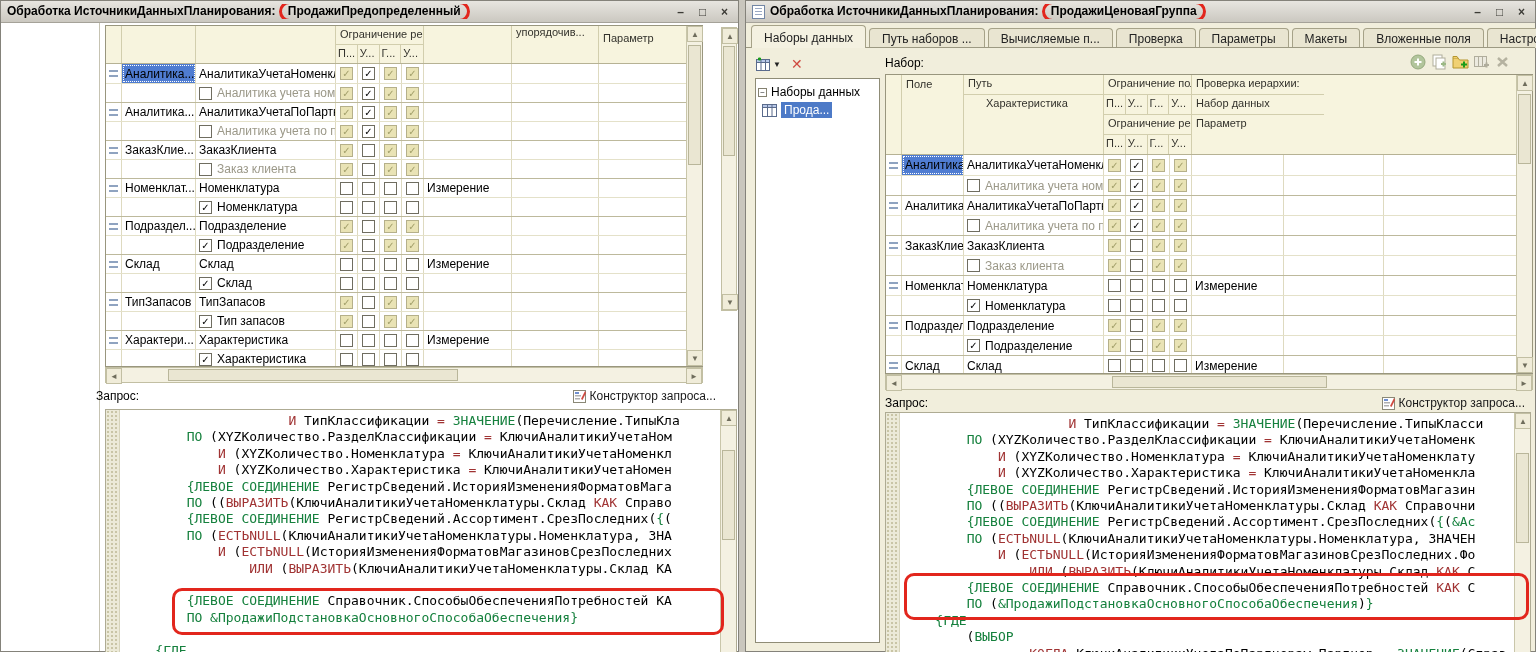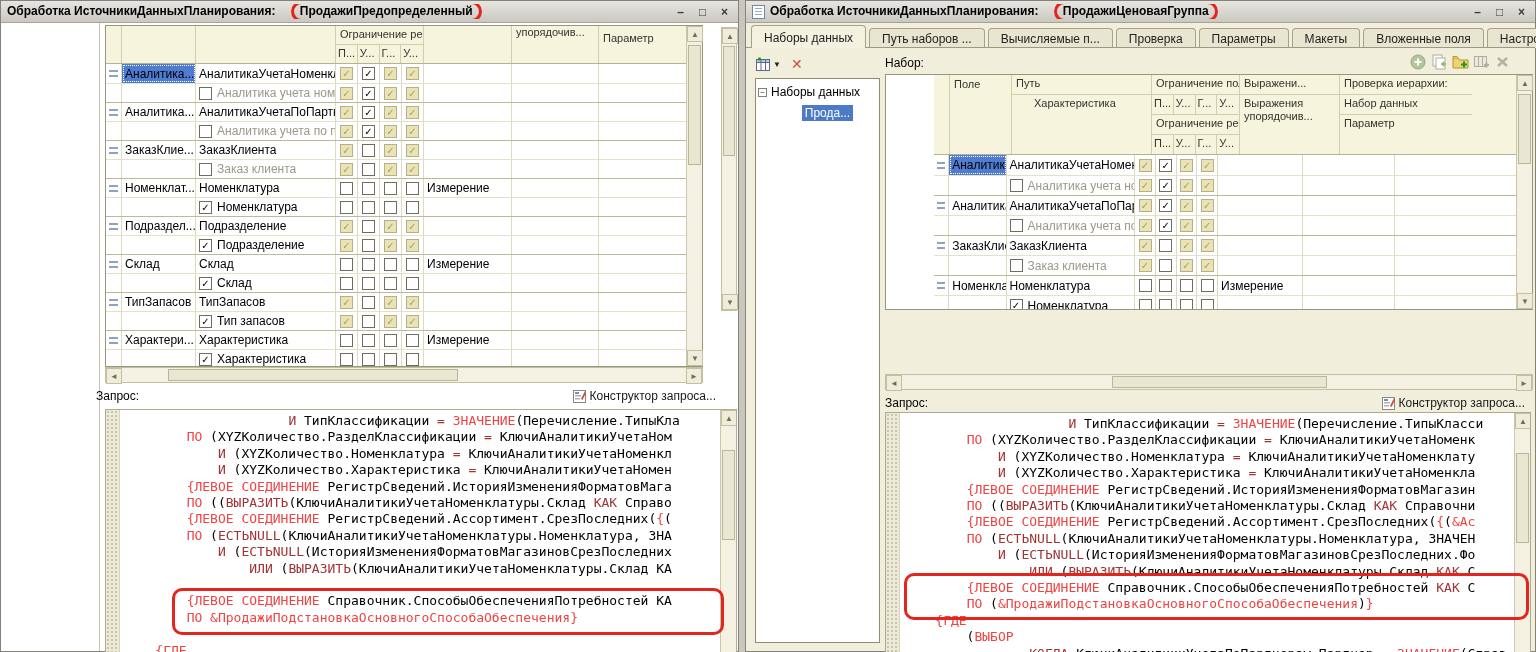--- a/index.html
+++ b/index.html
@@ -8,41 +8,41 @@
 
   .win { position:absolute; top:0; background:#fff; border:1px solid #84827a; }
   .win-left  { left:0;    width:739px; height:652px; }
   .win-right { left:745px; width:791px; height:652px; background:#f1eedc; }
 
   
   .titlebar { position:absolute; left:0; right:0; top:0; height:22px;
     background:linear-gradient(#e7e5e0,#cbc8c0); border-bottom:1px solid #a5a299;
     display:flex; align-items:center; padding:0 6px; }
   .titlebar .ttext { font-weight:bold; font-size:12px; white-space:nowrap; overflow:hidden; flex:1; }
-  .hl-red { border:3px solid #e2261d; border-radius:11px; padding:0 6px 1px; margin:-3px 12px; display:inline-block; }
+  .hl-red { border:3px solid #e2261d; border-radius:11px; padding:0 6px 1px; margin:-3px 0; display:inline-block; }
   .win-controls { display:flex; gap:7px; margin-left:8px; }
   .win-controls span { width:15px; text-align:center; color:#3c3b36; font-size:12px; font-weight:bold; cursor:default; }
   .doc-icon { width:13px; height:14px; background:#fff; border:1px solid #7286a5; margin-right:5px; position:relative; flex:none; }
   .doc-icon::before { content:""; position:absolute; left:2px; top:2px; width:7px; height:1px; background:#9aa9c4; box-shadow:0 3px #9aa9c4,0 6px #9aa9c4; }
 
   
   .tabstrip { position:absolute; left:5px; right:5px; top:24px; height:23px; display:flex; align-items:flex-end; gap:3px; }
   .tab { background:#e9e5d1; border:1px solid #a6a288; border-bottom:none; border-radius:4px 4px 0 0;
     padding:3px 12px 3px; font-size:12px; color:#222; white-space:nowrap; height:20px; }
   .tab.active { background:#f4f1e1; height:23px; padding-top:5px; position:relative; z-index:3; }
   .rw-content { position:absolute; left:0; right:0; top:46px; bottom:0; background:#f1eedc; border-top:1px solid #9c9982; }
 
   
   .ds-toolbar { position:absolute; left:9px; top:7px; height:18px; display:flex; align-items:center; gap:10px; }
   .dd-arrow { font-size:8px; color:#222; margin-left:2px; }
   .x-red { color:#cf4a40; font-weight:bold; font-size:14px; }
   .tree { position:absolute; left:9px; top:30px; width:125px; bottom:8px; background:#fff; border:1px solid #8f8c76; padding:4px 2px; }
   .tree-row { display:flex; align-items:center; gap:4px; height:18px; white-space:nowrap; }
   .exp { width:9px; height:9px; border:1px solid #848170; background:#fff; font-size:8px; line-height:7px; text-align:center; color:#333; flex:none; }
-  .tree-child { margin-left:20px;flex-direction:column; }
+  .tree-child { margin-left:4px; }
   .tree-sel { background:#4d7ac7; color:#fff; padding:1px 3px; }
 
   
   svg { display:block; }
   .icon16 { width:17px; height:16px; display:inline-block; }
 
   
   .tbl { position:absolute; background:#fff; border:1px solid #99967e; display:flex; }
   .tbl-main { display:flex; flex-direction:column; overflow:hidden; }
   .thead { display:flex; background:#f7f4de; border-bottom:1px solid #b6b294; flex:none; }
@@ -93,21 +93,21 @@
 
   
   .qrow { position:absolute; height:18px; display:flex; justify-content:space-between; align-items:center; }
   .qlabel { font-size:12px; }
   .qlink { display:flex; align-items:center; gap:4px; font-size:12px; color:#1a1a1a; cursor:pointer; }
   .qbox { position:absolute; background:#fff; border:1px solid #aeab93; display:flex; overflow:hidden; }
   .qmargin { width:14px; background:#ecead8; border-right:1px solid #d6d3ba; flex:none;
     background-image:radial-gradient(#c9c5a6 1px, transparent 1px); background-size:4px 4px; }
   .qbox pre { flex:1; overflow:hidden; padding:3px 2px 0 4px; font-family:"DejaVu Sans Mono","Liberation Mono",monospace;
     font-size:13px; line-height:16.4px; color:#000; }
-  .kb { color:#ef4444; }
+  .kb { color:#15803d; }
   .kr { color:#a03333; }
 
   .ann { position:absolute; border:3px solid #e2261d; border-radius:10px; z-index:6; pointer-events:none; }
 
   .lw-panel { position:absolute; left:0; top:22px; width:99px; bottom:0; background:#fff; border-right:1px solid #c6c3b2; }
   .fields-label { position:absolute; font-size:12px; }
   .field-icons { position:absolute; display:flex; gap:4px; align-items:center; }
 </style>
 </head>
 <body>
@@ -655,21 +655,21 @@
           <rect x="1.5" y="2.5" width="12" height="10" fill="#eceadf" stroke="#b0ad9c"></rect>
           <line x1="5.5" y1="2.5" x2="5.5" y2="12.5" stroke="#b0ad9c"></line>
           <line x1="9.5" y1="2.5" x2="9.5" y2="12.5" stroke="#b0ad9c"></line>
           <path d="M11 11 h5 M13.5 8.5 v5" stroke="#b0ad9c" stroke-width="2"></path>
         </svg>
       <svg class="icon16" viewBox="0 0 17 16">
           <path d="M4 4 L13 12 M13 4 L4 12" stroke="#b5b2a0" stroke-width="2.5"></path>
         </svg>
     </div>
 
-    <div class="tbl" style="left:139px; top:26px; width:648px; height:236px;padding-left:48px;">
+    <div class="tbl" style="left:139px; top:26px; width:648px; height:300px;">
       <div class="tbl-main" style="width:630px;">
         <div class="thead r-head" style="height:80px;">
           <div class="hcol" style="width:16px"></div>
           <div class="hcol" style="width:62px">
               <div class="hlabel">Поле</div>
             </div>
           <div class="hcol" style="width:140px">
             <div class="hband">Путь</div>
             <div class="hband indent nb">Характеристика</div>
           </div>
@@ -681,24 +681,20 @@
               <span>Г...</span>
               <span>У...</span>
             </div>
             <div class="hband">Ограничение рек...</div>
             <div class="hband cells nb">
               <span>П...</span>
               <span>У...</span>
               <span>Г...</span>
               <span>У...</span>
             </div>
-          </div>
-          <div class="hcol" style="width:100px">
-            <div class="hband">Выражени...</div>
-            <div class="hband tall nb">Выражения упорядочив...</div>
           </div>
           <div class="hcol" style="width:132px">
             <div class="hband">Проверка иерархии:</div>
             <div class="hband">Набор данных</div>
             <div class="hband nb">Параметр</div>
           </div>
         </div>
         <div class="rows" style="height:220px;">
             <div class="trow main">
               <div class="cell c-grip">

